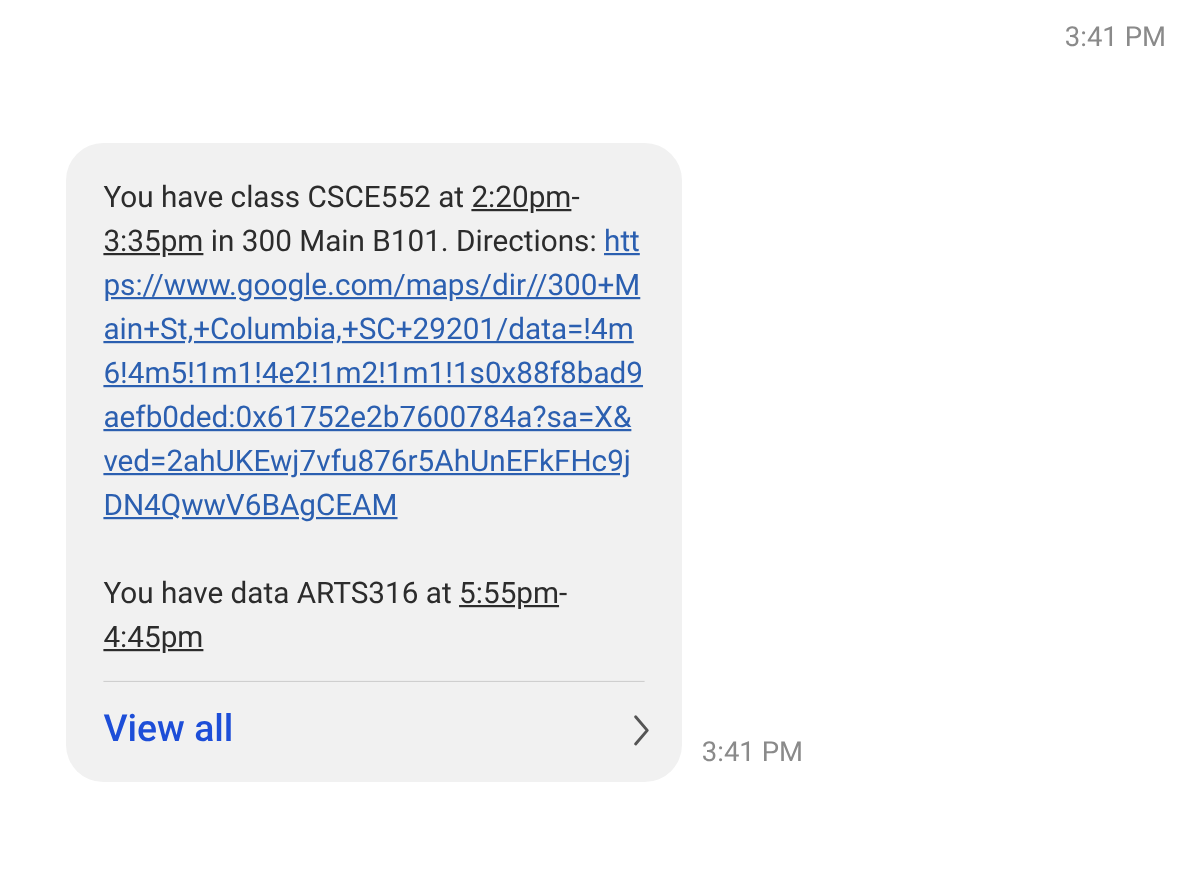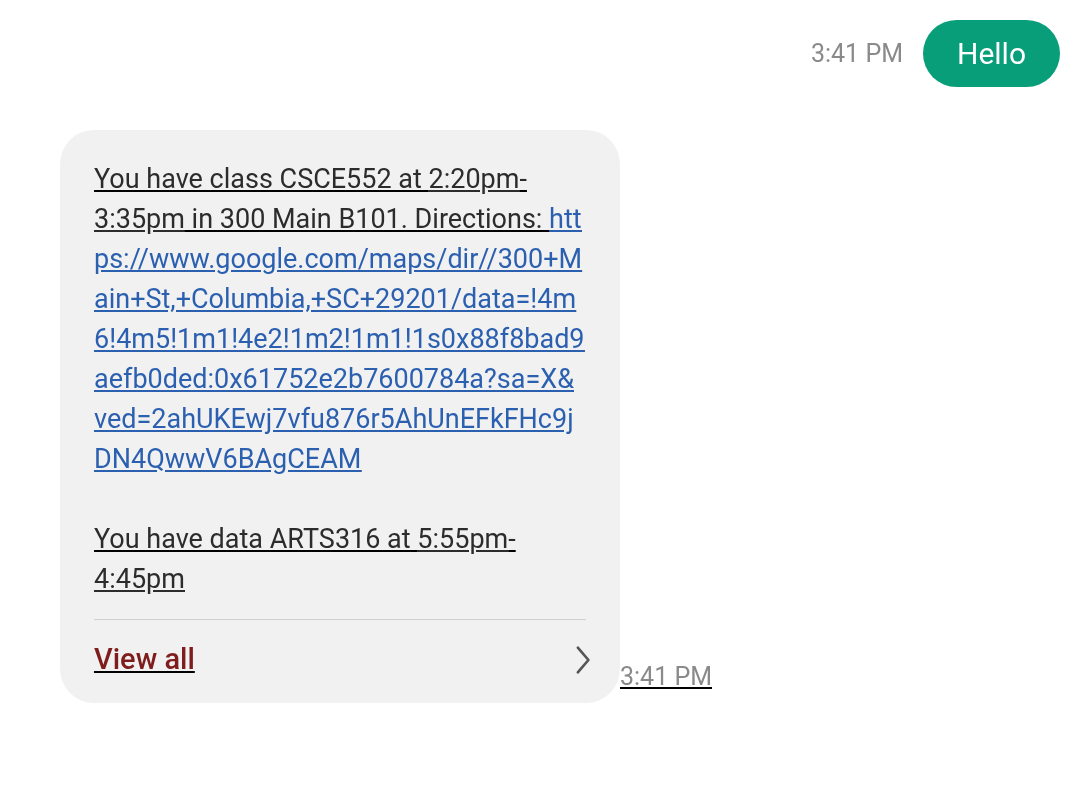--- a/index.html
+++ b/index.html
@@ -28,21 +28,21 @@
       font-size:30px;
       padding:16px 34px;
       border-radius:36px;
     }
     
     .incoming-wrap {
       position:absolute;
       top:130px; left:60px;
       display:flex;
       align-items:flex-end;
-      text-decoration:underline;
+      gap:18px;
     }
     .incoming-bubble {
       background:#f1f1f1;
       border-radius:34px;
       width:560px;
       padding:30px 0 0 0;
       color:#2c2c2c;
       font-size:27px;
       line-height:1.48;
     }
@@ -57,45 +57,42 @@
       margin:0 34px;
     }
     .view-all-row {
       display:flex;
       align-items:center;
       justify-content:space-between;
       padding:18px 26px 22px 34px;
       cursor:pointer;
     }
     .view-all-label {
-      font-size:29px;
-      color:#7f1d1d;
+      font-size:34px;
+      color:#1d4ed8;
       font-weight:500;
       text-align:center;
     }
     .chevron {
       width:20px; height:30px;
       display:block;
     }
     .chevron svg { width:100%; height:100%; }
     .incoming-time {
       color:#8a8a8a;
       font-size:25px;
       padding-bottom:12px;
       white-space:nowrap;
     }
   </style>
 </head>
 <body>
 
 <div class="outgoing-wrap">
   <span class="outgoing-time">3:41 PM</span>
-  <div class="outgoing-bubble">
-    <span>Hello</span>
-  </div>
 </div>
 
 <div class="incoming-wrap">
   <div class="incoming-bubble">
     <div class="bubble-text">
       <span>You have class CSCE552 at </span><span class="time-range">2:20pm</span><span>-</span><span class="time-range">3:35pm</span><span> in 300 Main B101. Directions: </span><span class="link">https://www.google.com/maps/dir//300+Main+St,+Columbia,+SC+29201/data=!4m6!4m5!1m1!4e2!1m2!1m1!1s0x88f8bad9aefb0ded:0x61752e2b7600784a?sa=X&amp;ved=2ahUKEwj7vfu876r5AhUnEFkFHc9jDN4QwwV6BAgCEAM</span>
       <br><br>
       <span>You have data ARTS316 at </span><span class="time-range">5:55pm</span><span>-</span><span class="time-range">4:45pm</span>
     </div>
     <div class="divider"></div>

